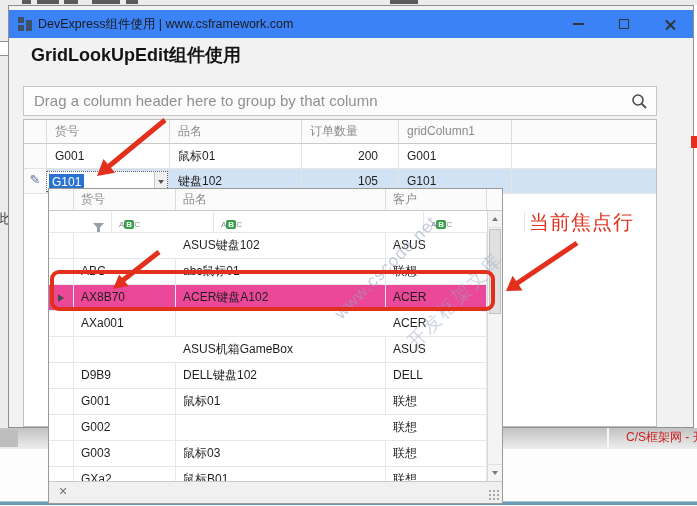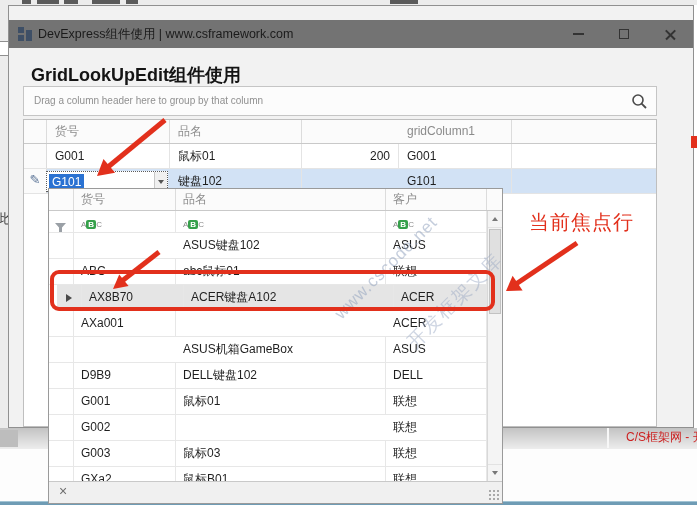--- a/index.html
+++ b/index.html
@@ -14,75 +14,75 @@
   .bg-char{position:absolute;left:-3px;top:205px;font-size:13px;color:#3a3a3a;}
   .bg-shadow{position:absolute;left:0;top:428px;width:697px;height:21px;background:linear-gradient(#c3c3c3,#ededed);z-index:1;}
   .bg-shadow-dark{position:absolute;left:0;top:430px;width:18px;height:17px;background:#bdbdbd;z-index:2;}
   .bg-vline{position:absolute;left:607px;top:428px;width:2px;height:20px;background:#f7f7f7;z-index:2;}
   .bg-status{position:absolute;left:626px;top:429px;font-size:12px;color:#cc2020;white-space:nowrap;z-index:3;}
   .bg-white{position:absolute;left:0;top:449px;width:697px;height:53px;background:#fdfdfd;z-index:1;}
   .taskbar-line{position:absolute;left:0;top:501px;width:697px;height:4px;background:#6f9cb5;border-top:1px solid #a3c4d4;box-sizing:border-box;z-index:6;}
 
   
   .dialog{position:absolute;left:8px;top:5px;width:686px;height:423px;background:#f2f2f2;border:1px solid #909090;box-sizing:border-box;z-index:10;}
-  .titlebar{position:absolute;left:0;top:14px;width:100%;height:28px;background:#737373;}
+  .titlebar{position:absolute;left:0;top:4px;width:100%;height:28px;background:#3b82f6;}
   .app-icon{position:absolute;left:9px;top:7px;width:14px;height:14px;}
   .app-icon i{position:absolute;background:#3e4f66;}
   .app-icon .s1{left:0;top:0;width:6px;height:6px;}
   .app-icon .s2{left:8px;top:3px;width:6px;height:11px;}
   .app-icon .s3{left:0;top:8px;width:6px;height:6px;}
   .title-text{position:absolute;left:29px;top:0;line-height:28px;font-size:12.5px;color:#1b1b1b;white-space:nowrap;}
   .winbtns{position:absolute;right:0;top:0;height:28px;display:flex;}
   .wbtn{width:46px;height:28px;display:flex;align-items:center;justify-content:center;}
   .gl-min{width:11px;height:2px;background:#333;}
   .gl-max{width:10px;height:10px;border:1.5px solid #333;box-sizing:border-box;}
   .gl-close{position:relative;width:13px;height:13px;}
   .gl-close i{position:absolute;left:0;top:6px;width:13px;height:1.6px;background:#333;}
   .gl-close .x1{transform:rotate(45deg);}
   .gl-close .x2{transform:rotate(-45deg);}
 
-  .page-heading{position:absolute;left:22px;top:37px;font-size:18px;font-weight:bold;color:#141414;margin-top:20px;}
+  .page-heading{position:absolute;left:22px;top:37px;font-size:18px;font-weight:bold;color:#141414;}
 
   
   .group-panel{position:absolute;left:14px;top:80px;width:634px;height:30px;background:#fcfcfc;border:1px solid #c5c5c5;box-sizing:border-box;}
-  .group-hint{position:absolute;left:10px;top:0;line-height:28px;font-size:10px;color:#909090;}
+  .group-hint{position:absolute;left:10px;top:0;line-height:28px;font-size:15px;color:#909090;}
   .search-icon{position:absolute;right:8px;top:6px;width:17px;height:17px;}
 
   
   .mg{position:absolute;left:14px;top:113px;width:634px;height:308px;background:#fff;border:1px solid #bfbfbf;box-sizing:border-box;}
   .mg-hdr{position:absolute;left:0;top:0;width:632px;height:24px;background:#fbfbfb;border-bottom:1px solid #c9c9c9;box-sizing:border-box;}
   .hcell{position:absolute;top:0;height:23px;line-height:23px;padding-left:8px;font-size:12px;color:#8b8b8b;border-right:1px solid #dcdcdc;box-sizing:border-box;white-space:nowrap;overflow:hidden;}
   .mc0{left:0;width:23px;} .mc1{left:23px;width:123px;} .mc2{left:146px;width:132px;}
   .mc3{left:278px;width:97px;} .mc4{left:375px;width:113px;}
   .mrow{position:absolute;left:0;width:632px;height:25px;border-bottom:1px solid #e4e4e4;box-sizing:border-box;}
   .mr1{top:24px;} .mr2{top:49px;background:#d2e2f5;}
   .mcell{position:absolute;top:0;height:24px;line-height:24px;font-size:12px;color:#1f1f1f;padding-left:8px;border-right:1px solid #e4e4e4;box-sizing:border-box;white-space:nowrap;overflow:hidden;}
-  .num{text-align:right;padding-right:8px;padding-left:0;}
+  .num{text-align:right;padding-right:20px;padding-left:0;}
   .mind{position:absolute;left:0;top:0;width:23px;height:24px;background:#fbfbfb;border-right:1px solid #dcdcdc;box-sizing:border-box;text-align:center;}
   .pencil{font-size:13px;color:#5a7396;line-height:22px;}
 
   .editor{position:absolute;left:22px;top:51px;width:122px;height:21px;background:#fff;border:1px dotted #5c5c5c;box-sizing:border-box;display:flex;align-items:center;z-index:5;}
   .editor .sel{background:#2a72d2;color:#fff;font-size:12px;padding:1px 3px;margin-left:2px;}
   .ddbtn{margin-left:auto;width:13px;height:100%;background:#f0f0f0;border-left:1px solid #c8c8c8;display:flex;align-items:center;justify-content:center;box-sizing:border-box;}
   .tri-dn{width:0;height:0;border-left:3.5px solid transparent;border-right:3.5px solid transparent;border-top:4px solid #555;}
   .tri-up{width:0;height:0;border-left:3.5px solid transparent;border-right:3.5px solid transparent;border-bottom:4px solid #777;}
 
   
   .popup{position:absolute;left:48px;top:188px;width:455px;height:316px;background:#fff;border:1px solid #9a9a9a;box-sizing:border-box;z-index:20;}
   .pp-hdr{position:absolute;left:0;top:0;width:453px;height:22px;background:#fbfbfb;border-bottom:1px solid #c9c9c9;box-sizing:border-box;}
   .phcell{position:absolute;top:0;height:21px;line-height:21px;padding-left:7px;font-size:12px;color:#8b8b8b;border-right:1px solid #dcdcdc;box-sizing:border-box;white-space:nowrap;overflow:hidden;}
   .pc0{left:0;width:25px;} .pc1{left:25px;width:102px;} .pc2{left:127px;width:210px;} .pc3{left:337px;width:101px;}
   .pp-filter{position:absolute;left:0;top:22px;width:438px;height:22px;border-bottom:1px solid #e7e7e7;box-sizing:border-box;background:#fff;}
-  .fcell{position:absolute;top:0;height:21px;line-height:21px;padding-left:7px;border-right:1px solid #e7e7e7;box-sizing:border-box;}
+  .fcell{position:absolute;top:0;height:21px;line-height:21px;padding-left:7px;border-right:1px solid #e7e7e7;box-sizing:border-box;margin-left:38px;}
   .funnel{position:absolute;left:6px;top:6px;}
   .abc{font-size:8px;color:#8a8a8a;}
   .abc .g{background:#35a04a;color:#fff;padding:0 2px;border-radius:2px;font-weight:bold;}
   .pp-rows{position:absolute;left:0;top:44px;width:438px;height:248px;overflow:hidden;}
   .prow{position:absolute;left:0;width:438px;height:26px;border-bottom:1px solid #e7e7e7;box-sizing:border-box;background:#fff;}
-  .prow.focused{background:#e5e5e5;margin-left:8px;}
+  .prow.focused{background:#ec4899;}
   .pcell{position:absolute;top:0;height:25px;line-height:25px;font-size:12px;color:#1f1f1f;padding-left:7px;border-right:1px solid #e7e7e7;box-sizing:border-box;white-space:nowrap;overflow:hidden;}
   .row-arrow{position:absolute;left:9px;top:9px;width:0;height:0;border-top:4px solid transparent;border-bottom:4px solid transparent;border-left:6px solid #4a4a4a;}
 
   .pp-sb{position:absolute;left:438px;top:22px;width:15px;height:270px;background:#f4f4f4;border-left:1px solid #d8d8d8;box-sizing:border-box;}
   .sb-btn{position:absolute;left:0;width:14px;height:17px;display:flex;align-items:center;justify-content:center;background:#f4f4f4;}
   .sb-up{top:0;border-bottom:1px solid #e2e2e2;box-sizing:border-box;}
   .sb-dn{bottom:0;border-top:1px solid #e2e2e2;box-sizing:border-box;}
   .sb-thumb{position:absolute;left:1px;top:18px;width:12px;height:85px;background:#e0e0e0;border:1px solid #c2c2c2;box-sizing:border-box;}
 
   .pp-footer{position:absolute;left:0;bottom:0;width:453px;height:22px;background:#f0f0f0;border-top:1px solid #c9c9c9;box-sizing:border-box;}
@@ -155,34 +155,36 @@
             <line x1="10.6" y1="10.6" x2="15" y2="15" stroke="#4a4a4a" stroke-width="1.8"></line>
           </svg>
       </span>
     </div>
 
     <div class="mg">
       <div class="mg-hdr">
         <div class="hcell mc0"></div>
         <div class="hcell mc1">货号</div>
         <div class="hcell mc2">品名</div>
+        <div class="hcell mc3">订单数量</div>
         <div class="hcell mc4">gridColumn1</div>
       </div>
 
       <div class="mrow mr1">
         <div class="mind"></div>
         <div class="mcell mc1">G001</div>
         <div class="mcell mc2">鼠标01</div>
         <div class="mcell mc3 num">200</div>
         <div class="mcell mc4">G001</div>
       </div>
 
       <div class="mrow mr2">
         <div class="mind"><span class="pencil">✎</span></div>
         <div class="mcell mc2">键盘102</div>
+        <div class="mcell mc3 num">105</div>
         <div class="mcell mc4">G101</div>
       </div>
 
       <div class="editor">
         <span class="sel">G101</span>
         <span class="ddbtn">
             <span class="tri-dn"></span>
           </span>
       </div>
     </div>

